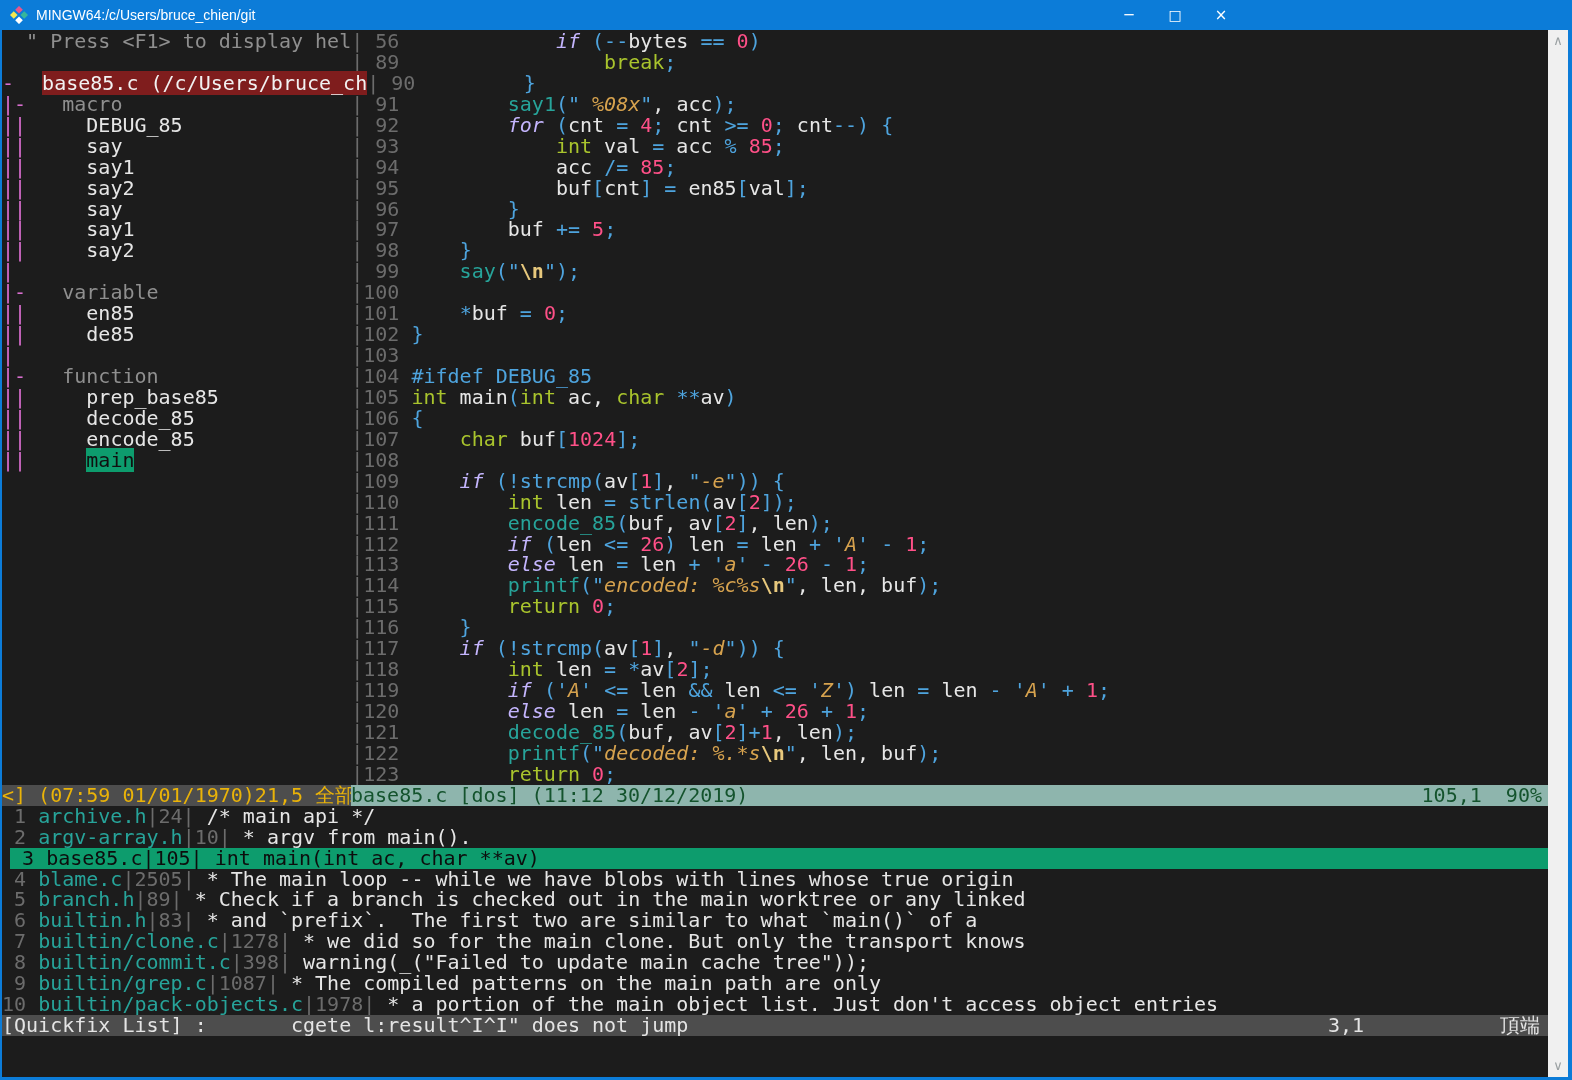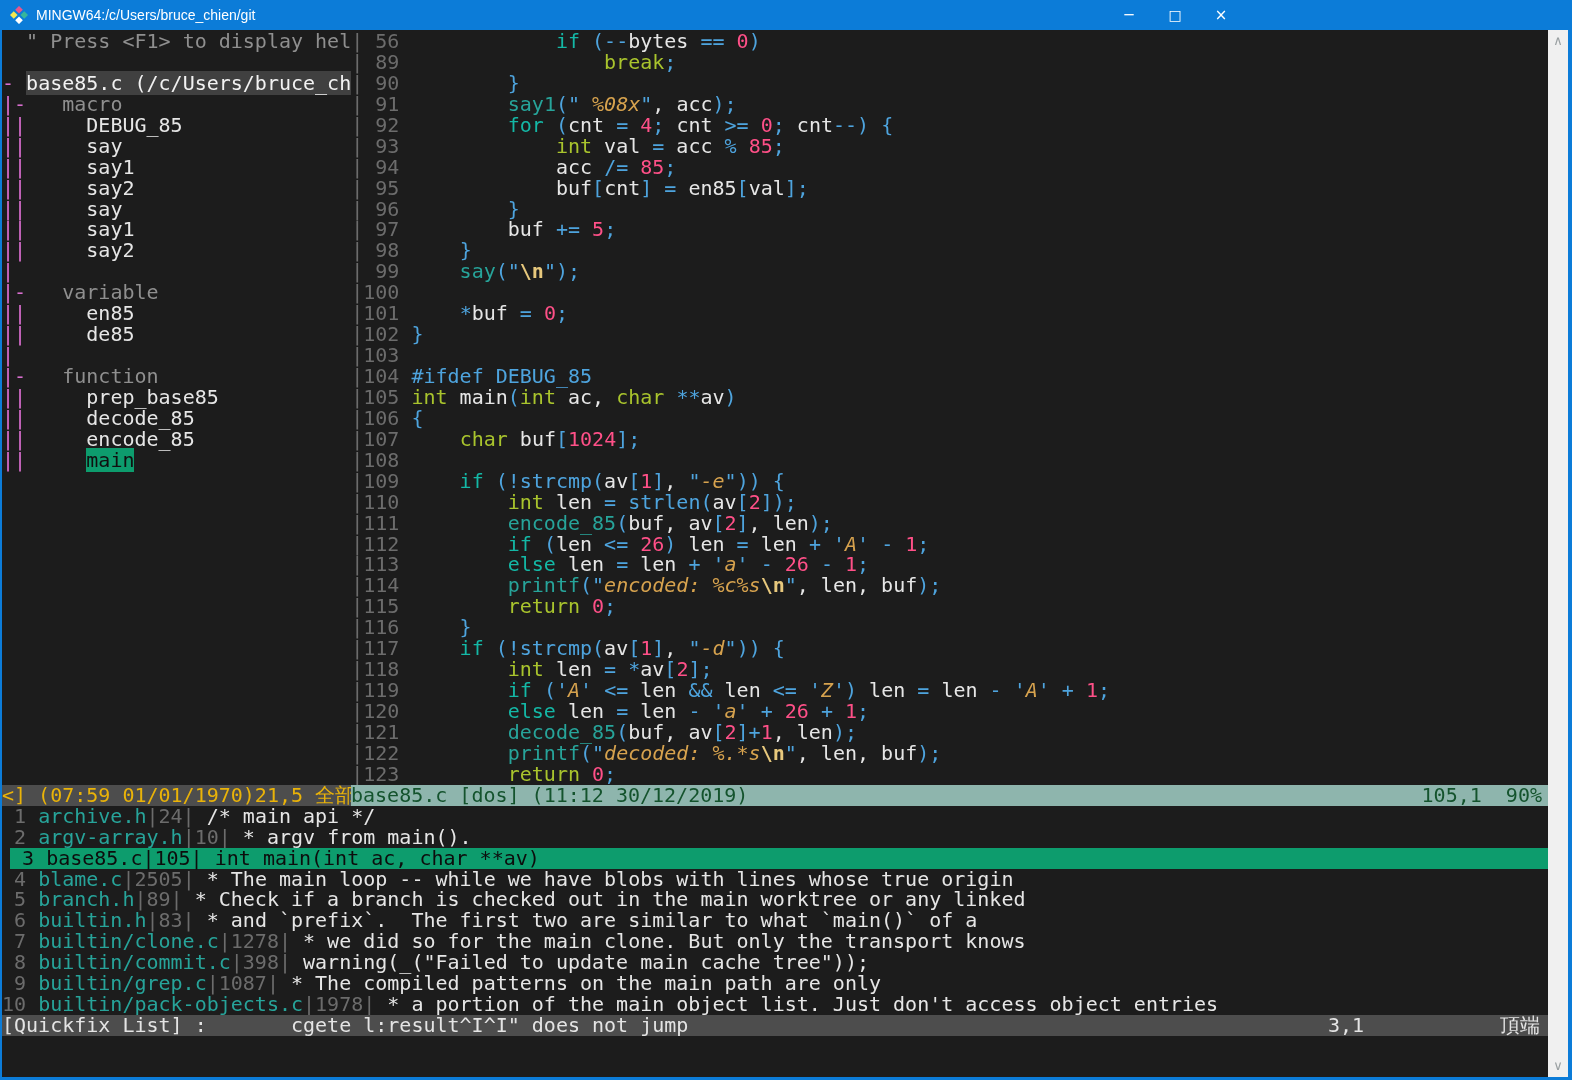--- a/index.html
+++ b/index.html
@@ -11,28 +11,28 @@
   .tbtn{width:46px;height:30px;display:flex;align-items:center;justify-content:center;color:#ffffff;font-size:15px;font-family:"DejaVu Sans",sans-serif;cursor:default;}
   .tbtn.tmax{font-size:14px;}
   .term{position:absolute;left:0;top:30px;width:1572px;height:1050px;background:#0c7cd8;}
   .screen{position:absolute;left:2px;top:0;width:1546px;height:1047px;background:#1c1c1c;overflow:hidden;}
   .rows{position:absolute;left:0;top:1px;width:100%;}
   .row{position:relative;height:20.95px;line-height:20.95px;white-space:pre;font-family:"DejaVu Sans Mono",monospace;font-size:20px;color:#e6e6e6;}
   .row span{vertical-align:top;}
   .g{color:#6c6c6c;}           
   .c{color:#8f8f8f;}           
   .m{color:#d96ecf;}           
-  .p{color:#14b8a6;}           
+  .p{color:#c4b5fd;font-style:italic;}           
   .y{color:#a9c42d;}           
   .b{color:#4ea4de;}           
   .k{color:#ff5088;}           
   .o{color:#d6a24e;font-style:italic;}           
   .e{color:#e7c87d;font-weight:bold;} 
   .t{color:#27a49a;}           
-  .hg{background:#404040;color:#f2f2f2;} 
+  .hg{background:#7f1d1d;color:#f2f2f2;margin-left:16px;} 
   .hn{background:#0d9c6d;color:#101010;} 
   .sl{background:#8eb5ad;}
   .sla{color:#14532d;}
   .slnc{display:inline-block;width:349px;height:100%;background:#4d4d4d;color:#eab308;overflow:hidden;}
   .slq{background:#4d4d4d;color:#e4e4e4;}
   .qfsel{background:#0d9c6d;margin-left:8px;}
   .qfsel span{color:#0d0d0d;}
   .pin{position:absolute;top:0;}
   .scrollbar{position:absolute;left:1548px;top:0;width:20px;height:1047px;background:#f0f0f0;}
   .sarrow{position:absolute;left:0;width:20px;text-align:center;color:#9aa0a2;font-size:13px;font-family:"DejaVu Sans",sans-serif;line-height:16px;cursor:default;}

